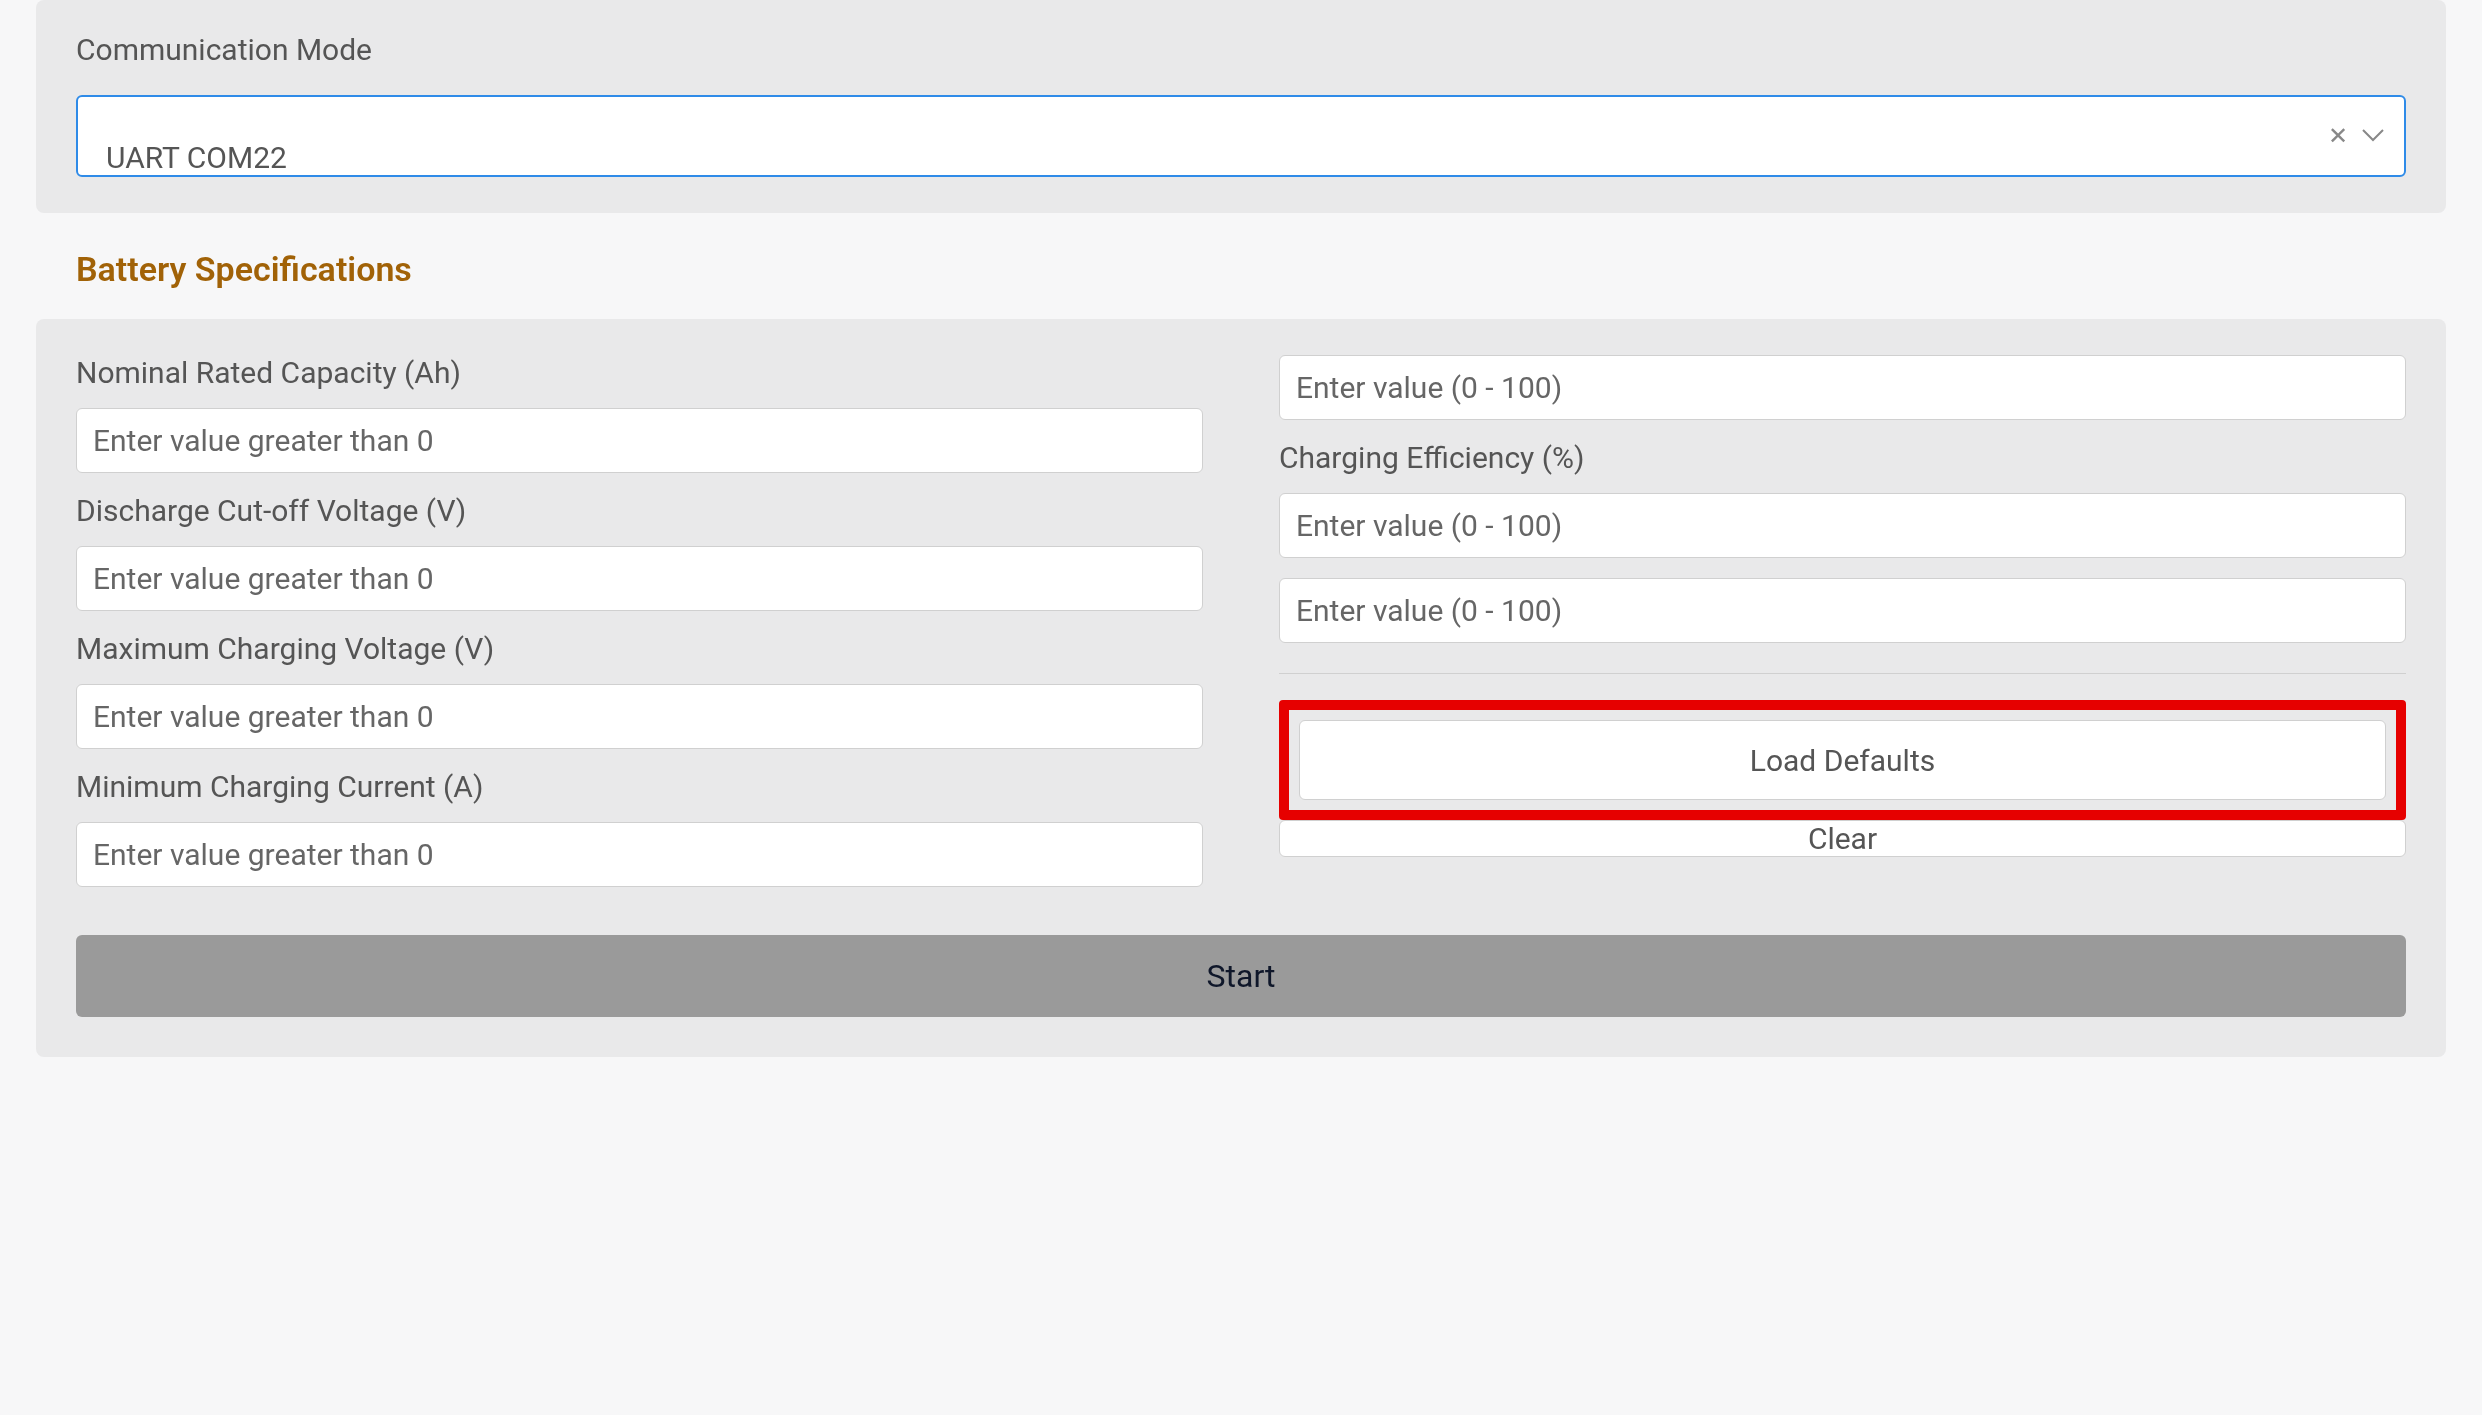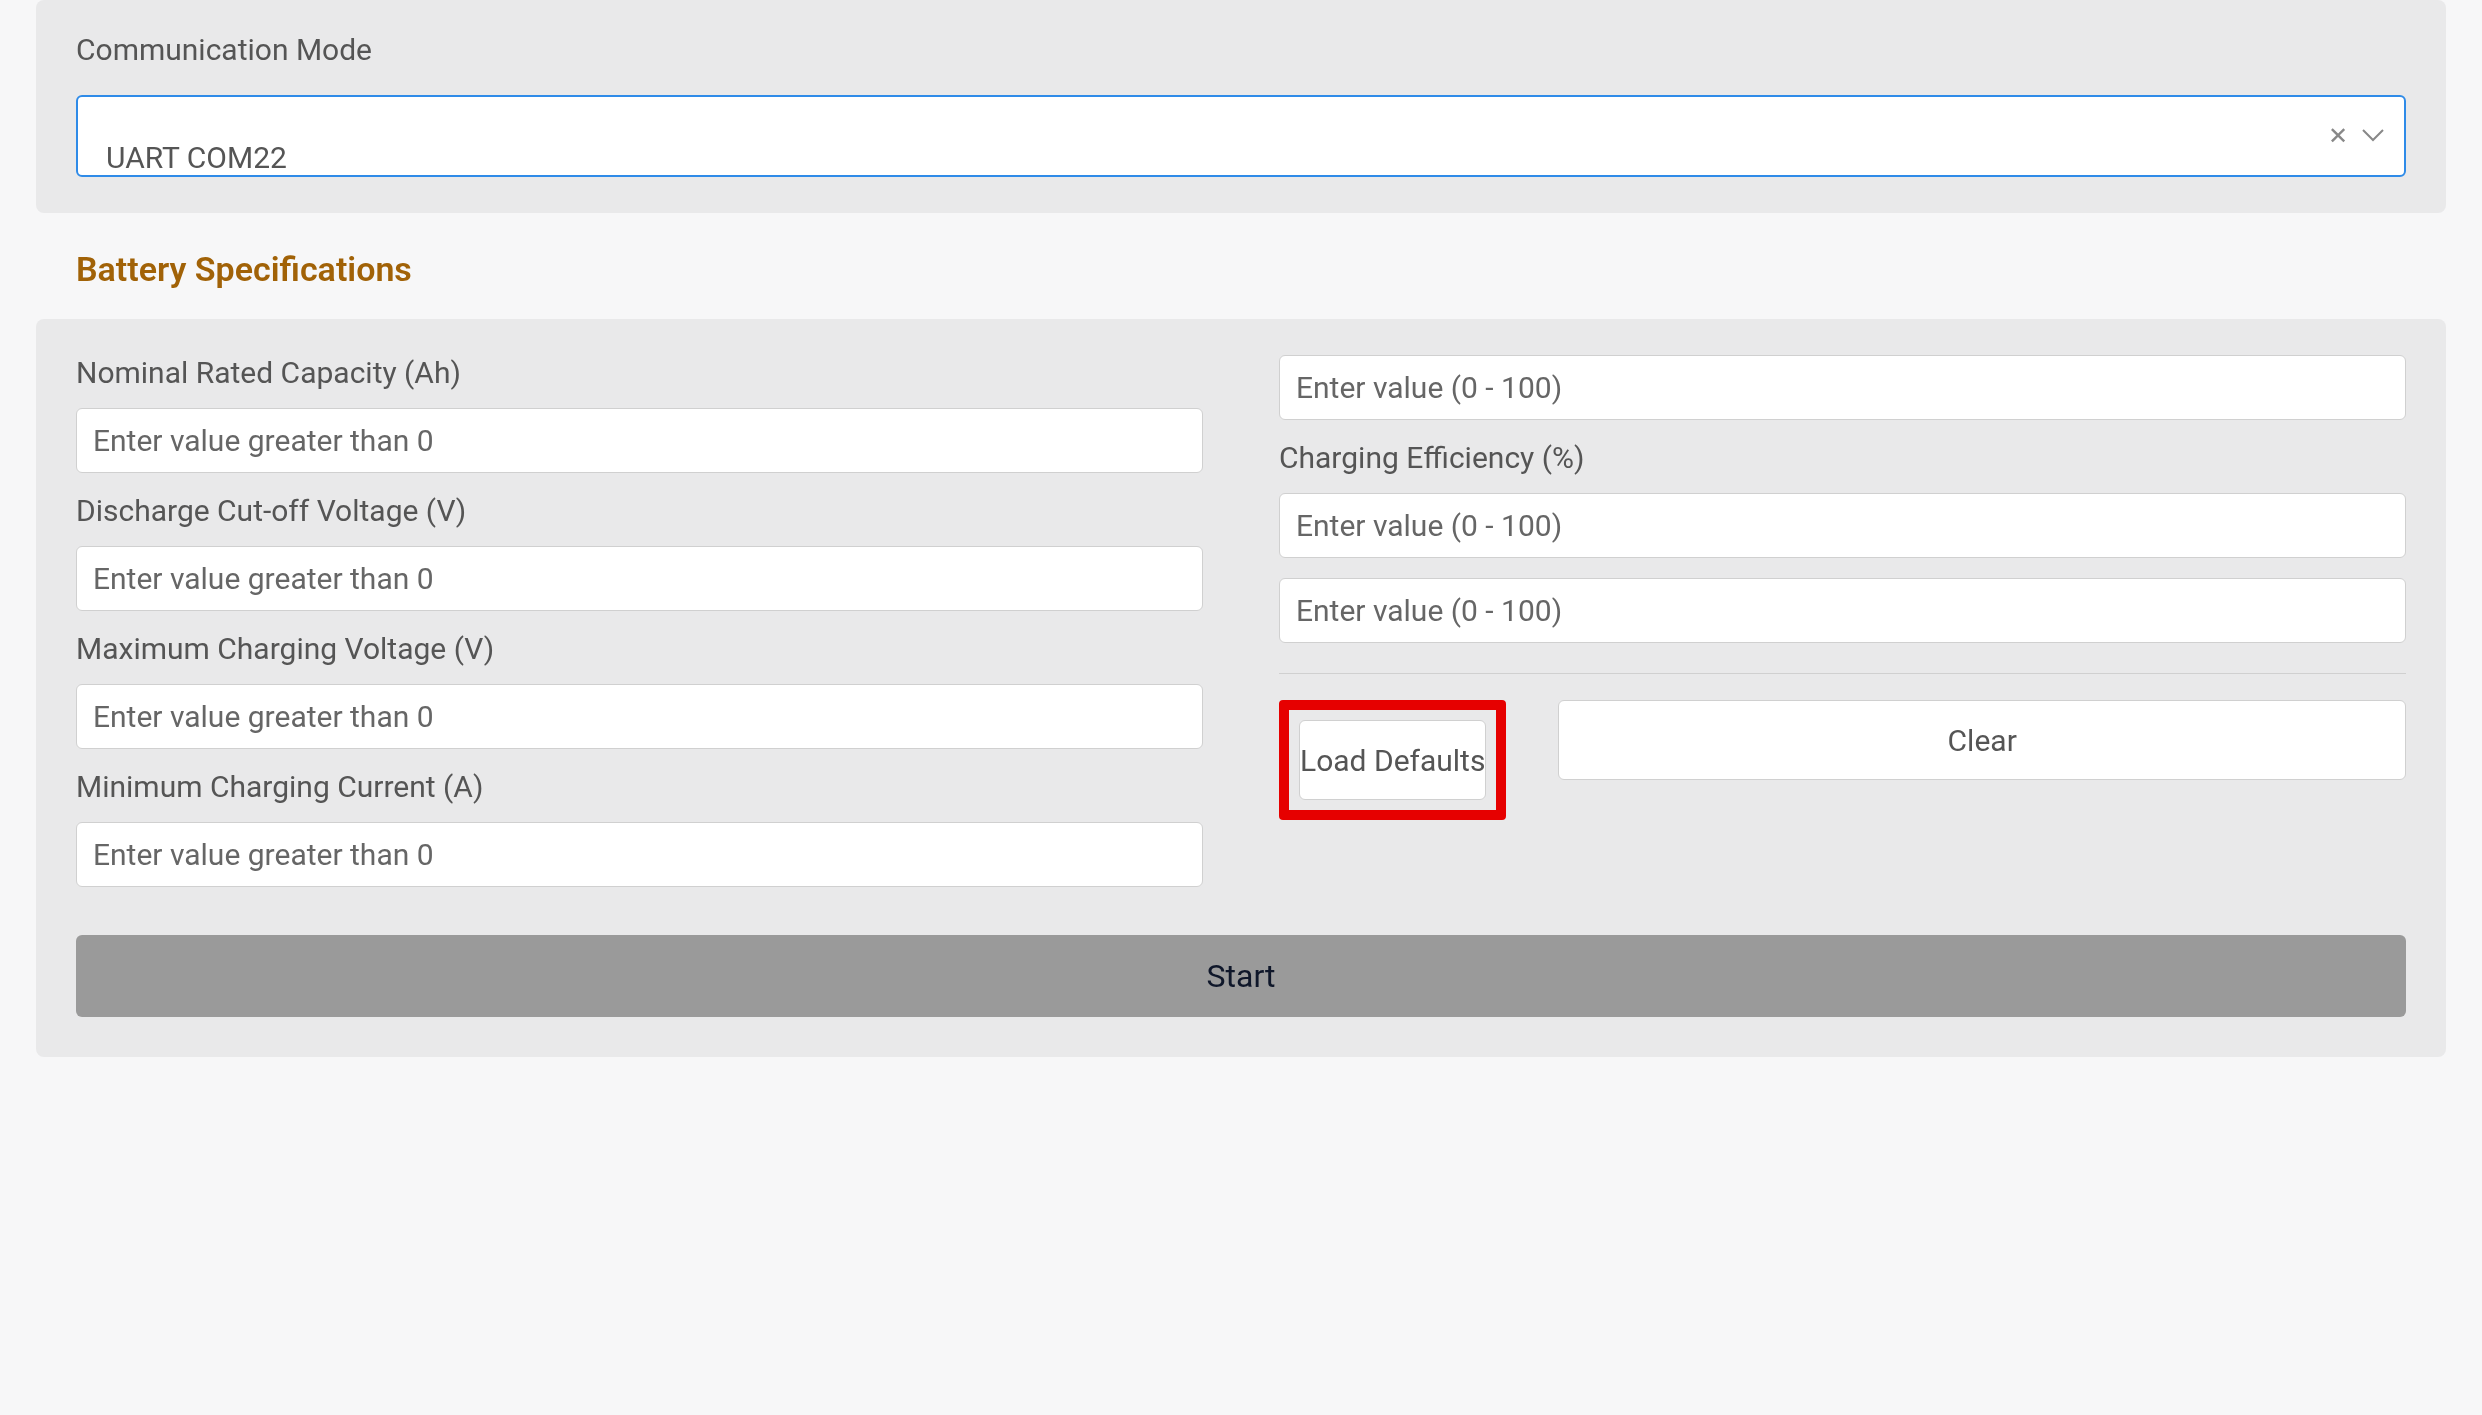--- a/index.html
+++ b/index.html
@@ -101,21 +101,21 @@
     color: #666;
     opacity: 1;
   }
   .divider {
     border: none;
     border-top: 1px solid #d0d0d0;
     margin: 10px 0 26px 0;
   }
   .btn-row {
     display: flex;
-    gap: 52px;
+    flex-direction: column;
   }
   .btn {
     flex: 1;
     height: 80px;
     border: 1px solid #d0d0d0;
     border-radius: 6px;
     background: #fff;
     font-size: 30px;
     color: #555;
     cursor: pointer;

